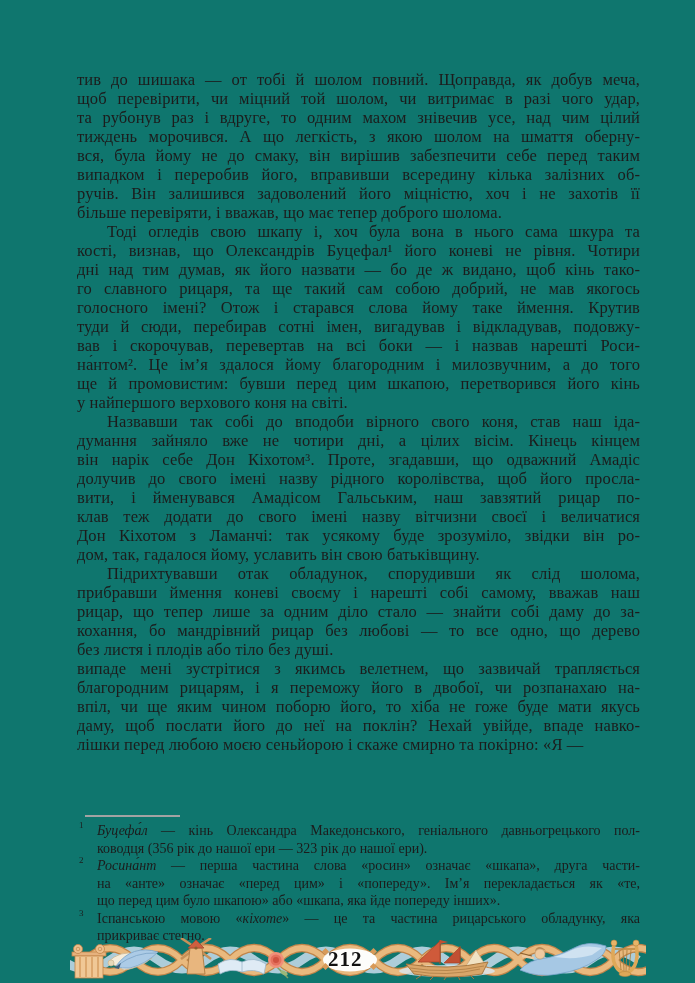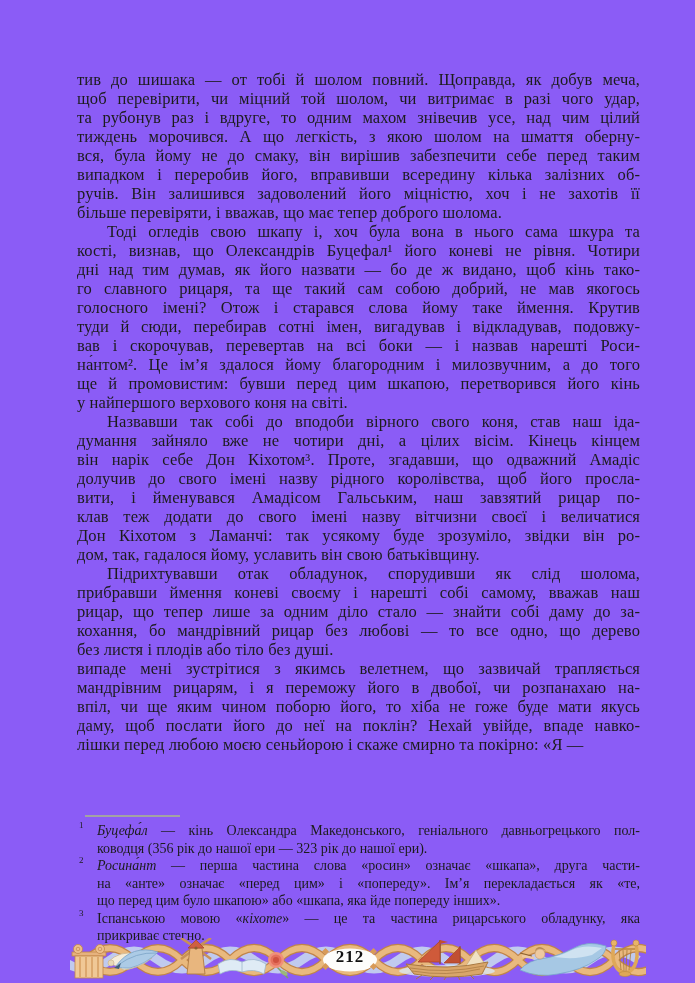--- a/index.html
+++ b/index.html
@@ -1,19 +1,19 @@
 <!DOCTYPE html>
 <html lang="uk"><head>
 <meta charset="utf-8">
 <style>
   html,body{margin:0;padding:0;background:#e9e9e9;}
   .page{
     position:relative;
     width:695px;height:983px;
-    background:#8b5cf6;
+    background:#0f766e;
     font-family:"Liberation Serif","DejaVu Serif",serif;
     color:#1c1c1c;
     overflow:hidden;
     margin:0 auto;
   }
   .text-block{
     position:absolute;left:77px;top:70px;width:563px;
     font-size:16.5px;
   }
   .para{margin:0;}
@@ -44,22 +44,21 @@
     overflow:hidden;
   }
   .fnline.last{text-align-last:left;}
   .it{font-style:italic;}
   .banner{
     position:absolute;left:70px;top:938px;width:576px;height:42px;
   }
   .banner svg{display:block;width:576px;height:42px;}
   .pagenum{
     position:absolute;left:258px;top:9px;width:44px;
-    text-align:center;
-    font-size:17px;font-weight:bold;color:#111;
+    font-size:21px;font-weight:bold;color:#111;
     letter-spacing:1px;
     font-family:"Liberation Serif","DejaVu Serif",serif;
   }
 </style>
 </head>
 <body>
 
 <div class="page">
 
   <main class="text-block">
@@ -97,21 +96,21 @@
       </div>
       <div class="para">
         <div class="tline indent">Підрихтувавши отак обладунок, спорудивши як слід шолома,</div>
         <div class="tline">прибравши ймення коневі своєму і нарешті собі самому, вважав наш</div>
         <div class="tline">рицар, що тепер лише за одним діло стало — знайти собі даму до за-</div>
         <div class="tline">кохання, бо мандрівний рицар без любові — то все одно, що дерево</div>
         <div class="tline last">без листя і плодів або тіло без душі.</div>
       </div>
       <div class="para">
         <div class="tline">випаде мені зустрітися з якимсь велетнем, що зазвичай трапляється</div>
-        <div class="tline">мандрівним рицарям, і я переможу його в двобої, чи розпанахаю на-</div>
+        <div class="tline">благородним рицарям, і я переможу його в двобої, чи розпанахаю на-</div>
         <div class="tline">впіл, чи ще яким чином поборю його, то хіба не гоже буде мати якусь</div>
         <div class="tline">даму, щоб послати його до неї на поклін? Нехай увійде, впаде навко-</div>
         <div class="tline last">лішки перед любою моєю сеньйорою і скаже смирно та покірно: «Я —</div>
       </div>
     </main>
 
   <div class="fn-sep"></div>
 
   <section class="footnotes">
       <div class="fnote">

